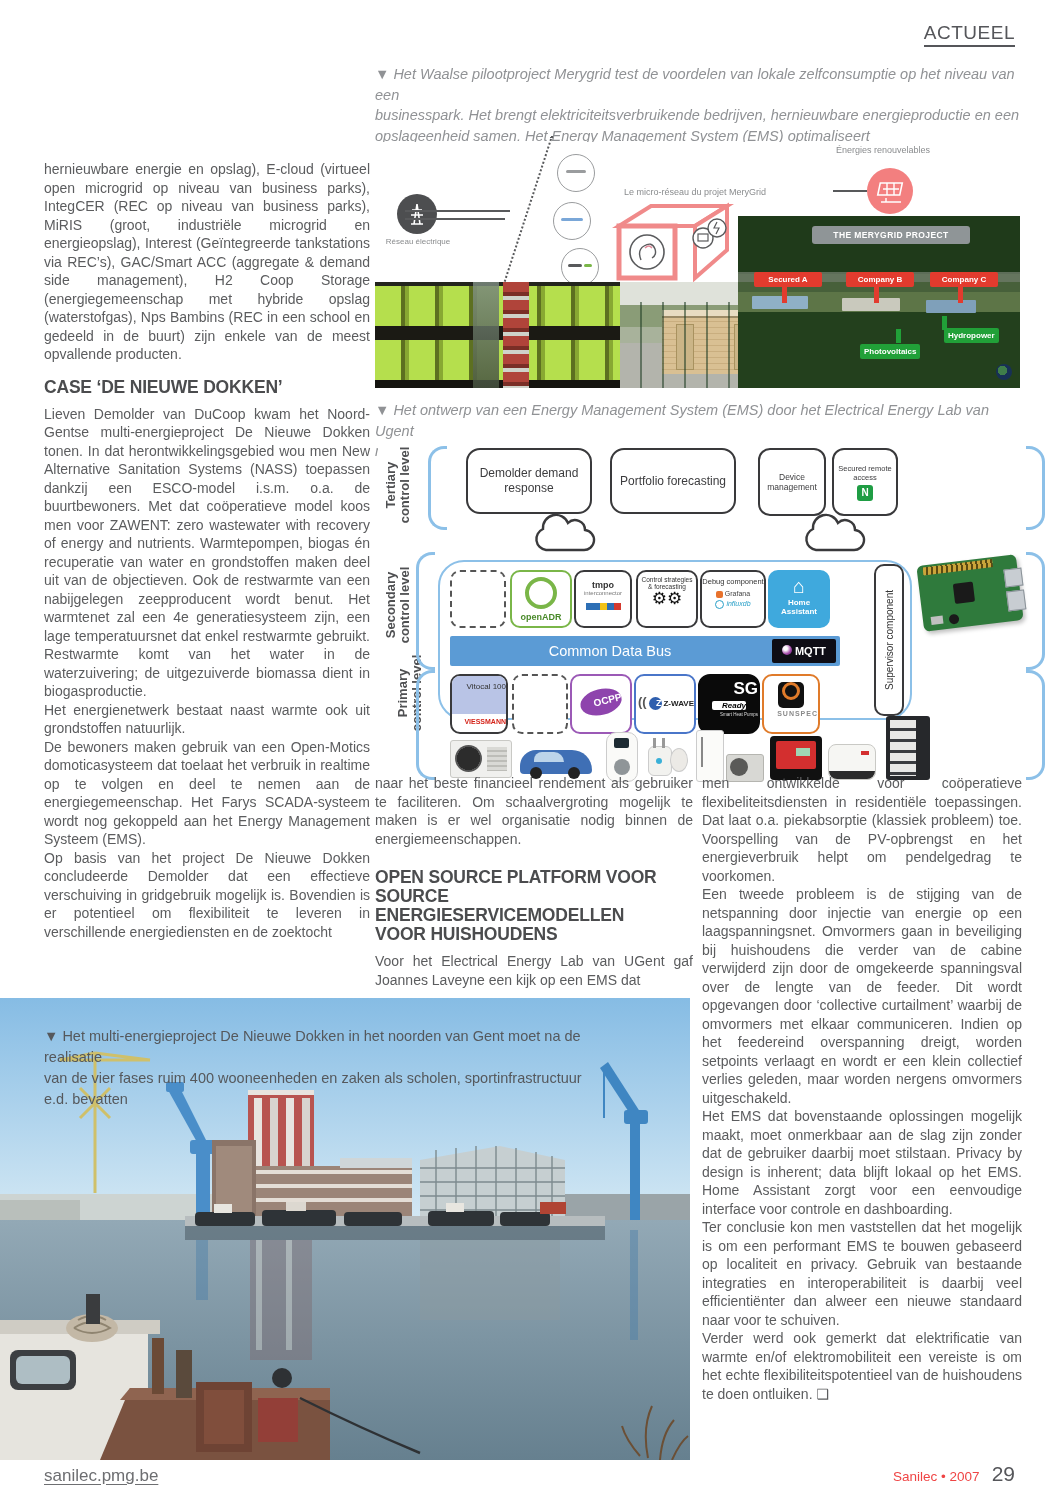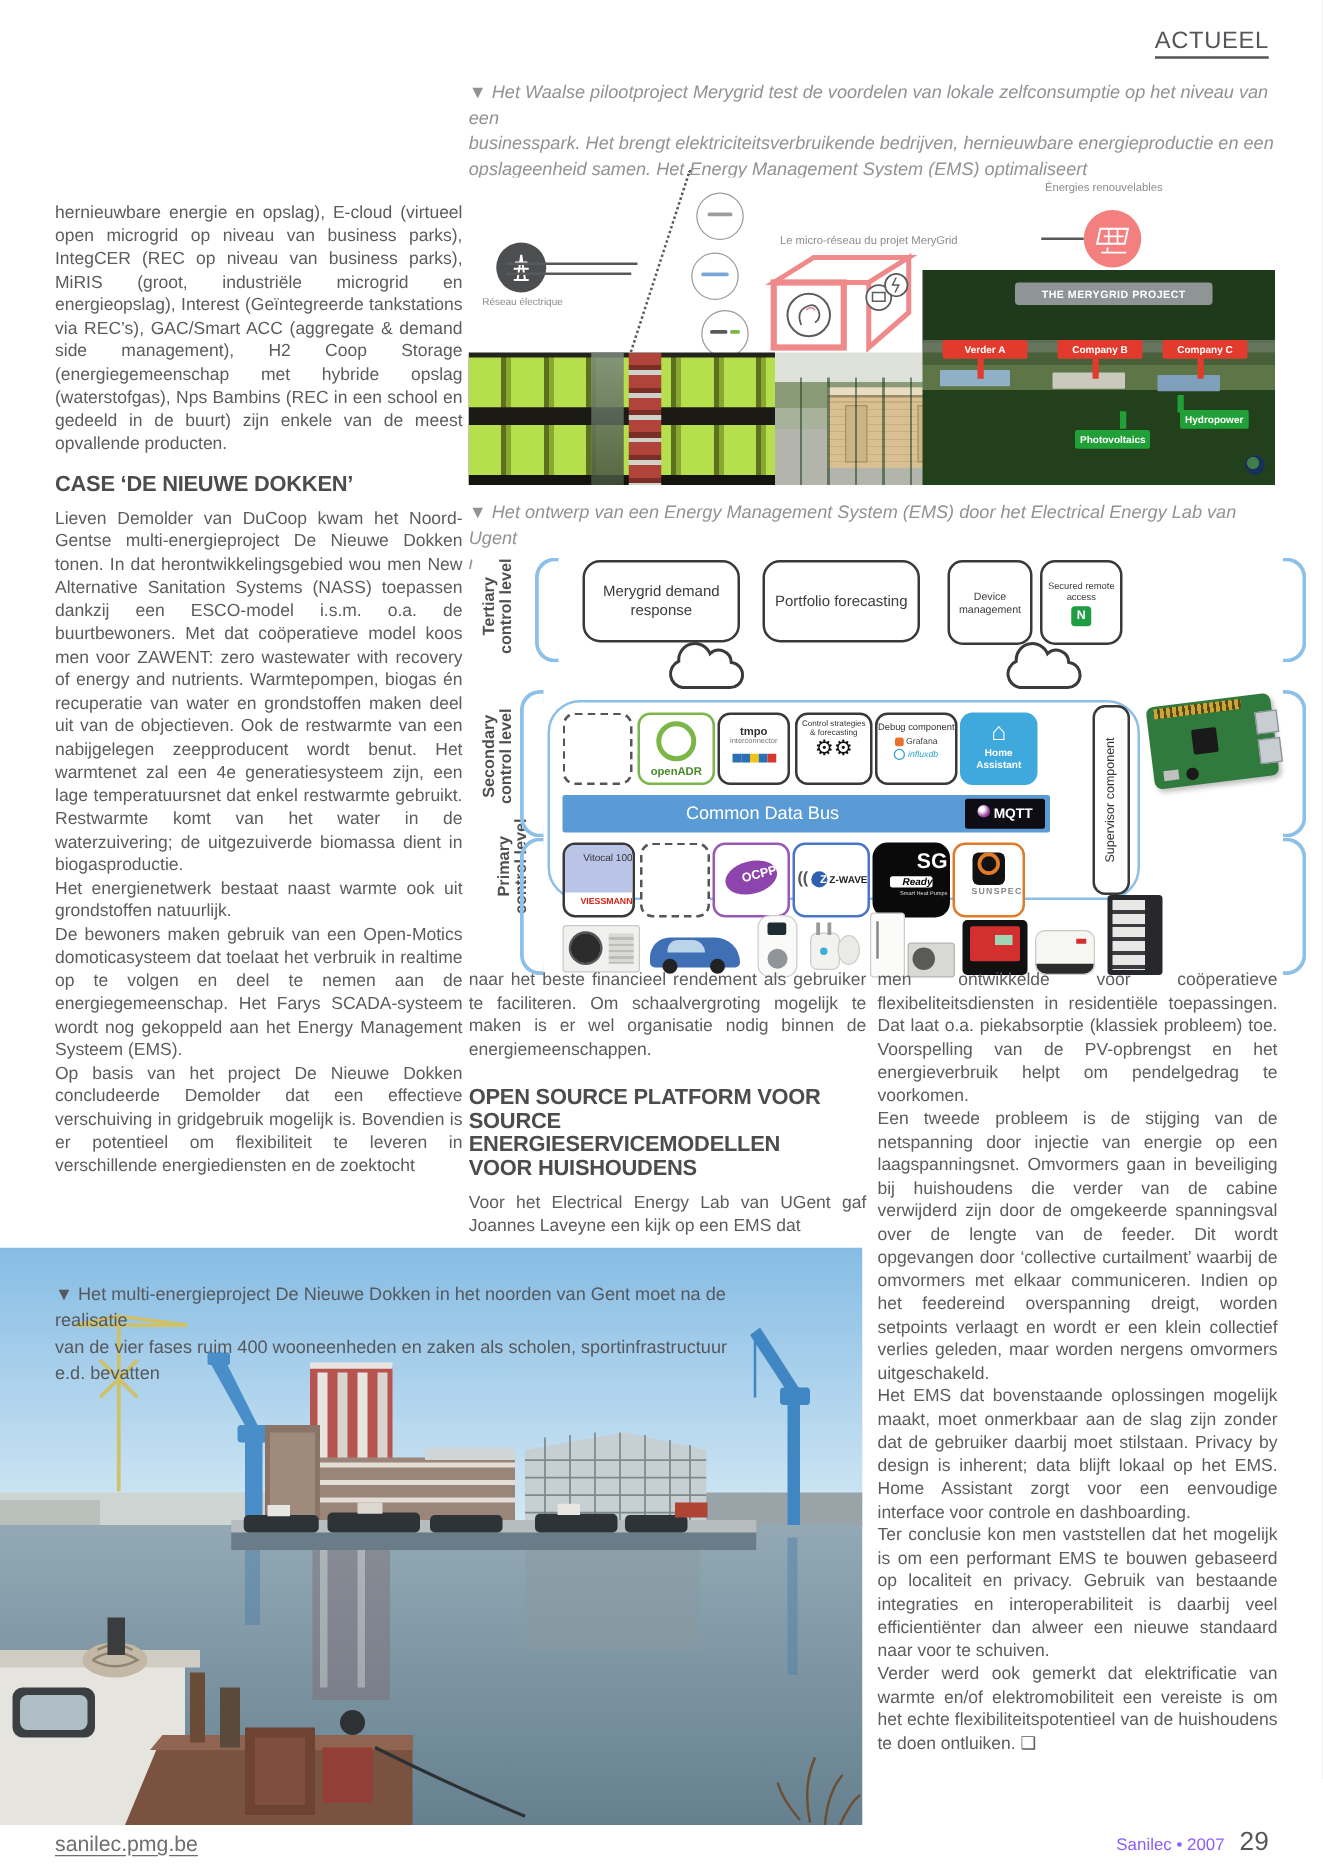--- a/index.html
+++ b/index.html
@@ -68,21 +68,21 @@
   .mqtt i{display:inline-block;width:10px;height:10px;border-radius:50%;
     background:radial-gradient(circle at 35% 35%,#fff 0 20%,#a245a8 60%,#5b2d73 100%);margin-right:3px;font-style:normal;}
   .pmod{position:absolute;top:234px;height:56px;border:2px solid #39393b;border-radius:10px;background:#fff;
     font-size:7px;color:#333;text-align:right;overflow:hidden;}
   .device{position:absolute;}
   .cloud{position:absolute;width:80px;height:46px;}
   
   .harbor{left:0;top:998px;width:690px;height:462px;}
   
   .footer-url{font-size:17px;color:#6d6e71;text-decoration:underline;text-underline-offset:3px;}
-  .footer-issue{font-size:13.5px;color:#8b5cf6;}
+  .footer-issue{font-size:13.5px;color:#ef4444;}
   .footer-page{font-size:21px;color:#55565a;margin-left:12px;}
 </style>
 </head>
 <body>
 
 <div class="page">
 
   <div class="abs" style="right:43px;top:22px;">
     <span class="section-tag">ACTUEEL</span>
   </div>
@@ -168,21 +168,21 @@
       </div>
       <div class="fence"></div>
     </div>
 
     <div class="aerial">
       <div class="aerial-band"></div>
       <div class="bldg" style="left:14px;top:80px;width:56px;background:#8fb0c6;"></div>
       <div class="bldg" style="left:104px;top:82px;width:58px;background:#c9c9bd;"></div>
       <div class="bldg" style="left:188px;top:84px;width:50px;background:#7fa0ba;"></div>
       <div class="proj-pill">THE MERYGRID PROJECT</div>
-      <div class="red-pill" style="left:16px;top:56px;">Verder A</div>
+      <div class="red-pill" style="left:16px;top:56px;">Secured A</div>
       <div class="red-stem" style="left:44px;top:71px;"></div>
       <div class="red-pill" style="left:108px;top:56px;">Company B</div>
       <div class="red-stem" style="left:136px;top:71px;"></div>
       <div class="red-pill" style="left:192px;top:56px;">Company C</div>
       <div class="red-stem" style="left:220px;top:71px;"></div>
       <div class="green-stem" style="left:204px;top:100px;"></div>
       <div class="green-pill" style="left:122px;top:128px;">Photovoltaics</div>
       <div class="green-stem" style="left:158px;top:113px;"></div>
       <div class="green-pill" style="left:206px;top:112px;">Hydropower</div>
       <div class="abs" style="right:8px;bottom:8px;width:16px;height:16px;border-radius:50%;background:radial-gradient(circle at 40% 40%,#3f7d4a 0 35%,#173055 36% 100%);"></div>
@@ -216,21 +216,21 @@
       </div>
 
     <div class="bracket-l" style="left:50px;top:6px;height:78px;"></div>
     <div class="bracket-r" style="left:648px;top:6px;height:78px;"></div>
     <div class="bracket-l" style="left:38px;top:112px;height:112px;"></div>
     <div class="bracket-r" style="left:648px;top:112px;height:112px;"></div>
     <div class="bracket-l" style="left:38px;top:230px;height:104px;"></div>
     <div class="bracket-r" style="left:648px;top:230px;height:104px;"></div>
 
     <div class="tbox" style="left:88px;top:8px;width:122px;height:62px;font-size:12px;line-height:15px;">
-      <span>Merygrid demand response</span>
+      <span>Demolder demand response</span>
       </div>
     <div class="tbox" style="left:232px;top:8px;width:122px;height:62px;font-size:12px;line-height:15px;">
       <span>Portfolio forecasting</span>
       </div>
     <div class="tbox" style="left:380px;top:8px;width:64px;height:64px;font-size:8.5px;line-height:10px;border-radius:12px;">
       <span>Device management</span>
       </div>
     <div class="tbox" style="left:454px;top:8px;width:62px;height:64px;font-size:7.5px;line-height:9px;border-radius:12px;flex-direction:column;">
       <span>Secured remote access</span>
       <span style="display:block;width:16px;height:16px;background:#1f9d44;border-radius:3px;color:#fff;font-weight:bold;font-size:10px;line-height:16px;margin-top:3px;">N</span>

